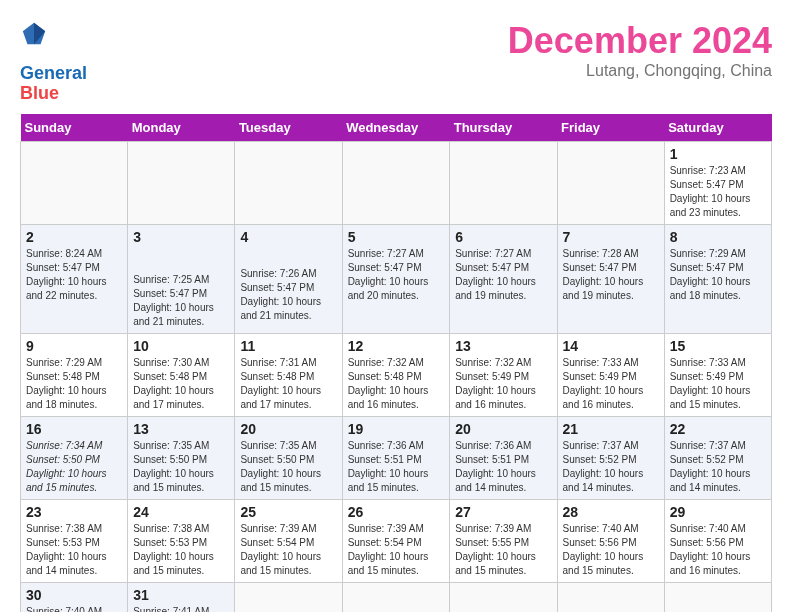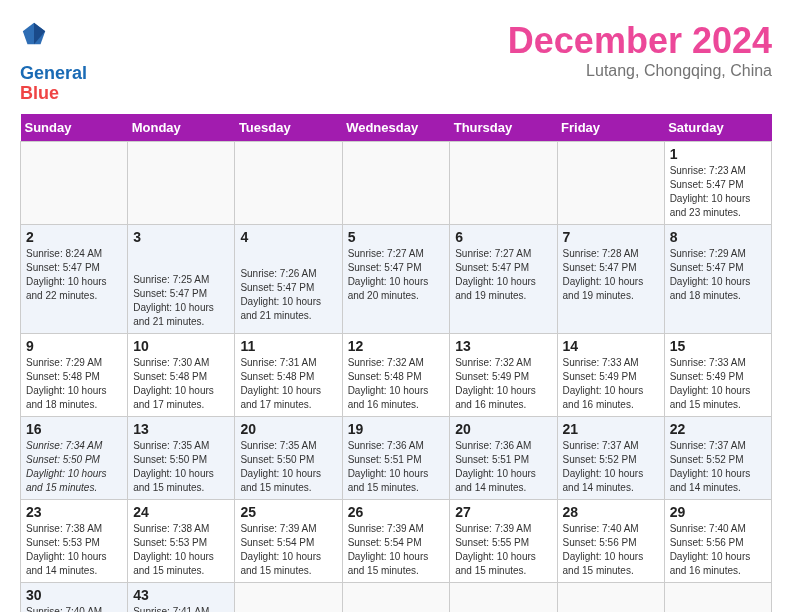--- a/index.html
+++ b/index.html
@@ -341,21 +341,21 @@
       </tr>
       <tr>
         <td>
           <span class="day-number">30</span>
           <div class="day-info" style="white-space: pre-line;">Sunrise: 7:40 AM
 Sunset: 5:57 PM
 Daylight: 10 hours
 and 16 minutes.</div>
         </td>
         <td>
-          <span class="day-number">43</span>
+          <span class="day-number">31</span>
           <div class="day-info" style="white-space: pre-line;">Sunrise: 7:41 AM
 Sunset: 5:58 PM
 Daylight: 10 hours
 and 16 minutes.</div>
         </td>
         <td class="empty-cell"></td>
         <td class="empty-cell"></td>
         <td class="empty-cell"></td>
         <td class="empty-cell"></td>
         <td class="empty-cell"></td>

